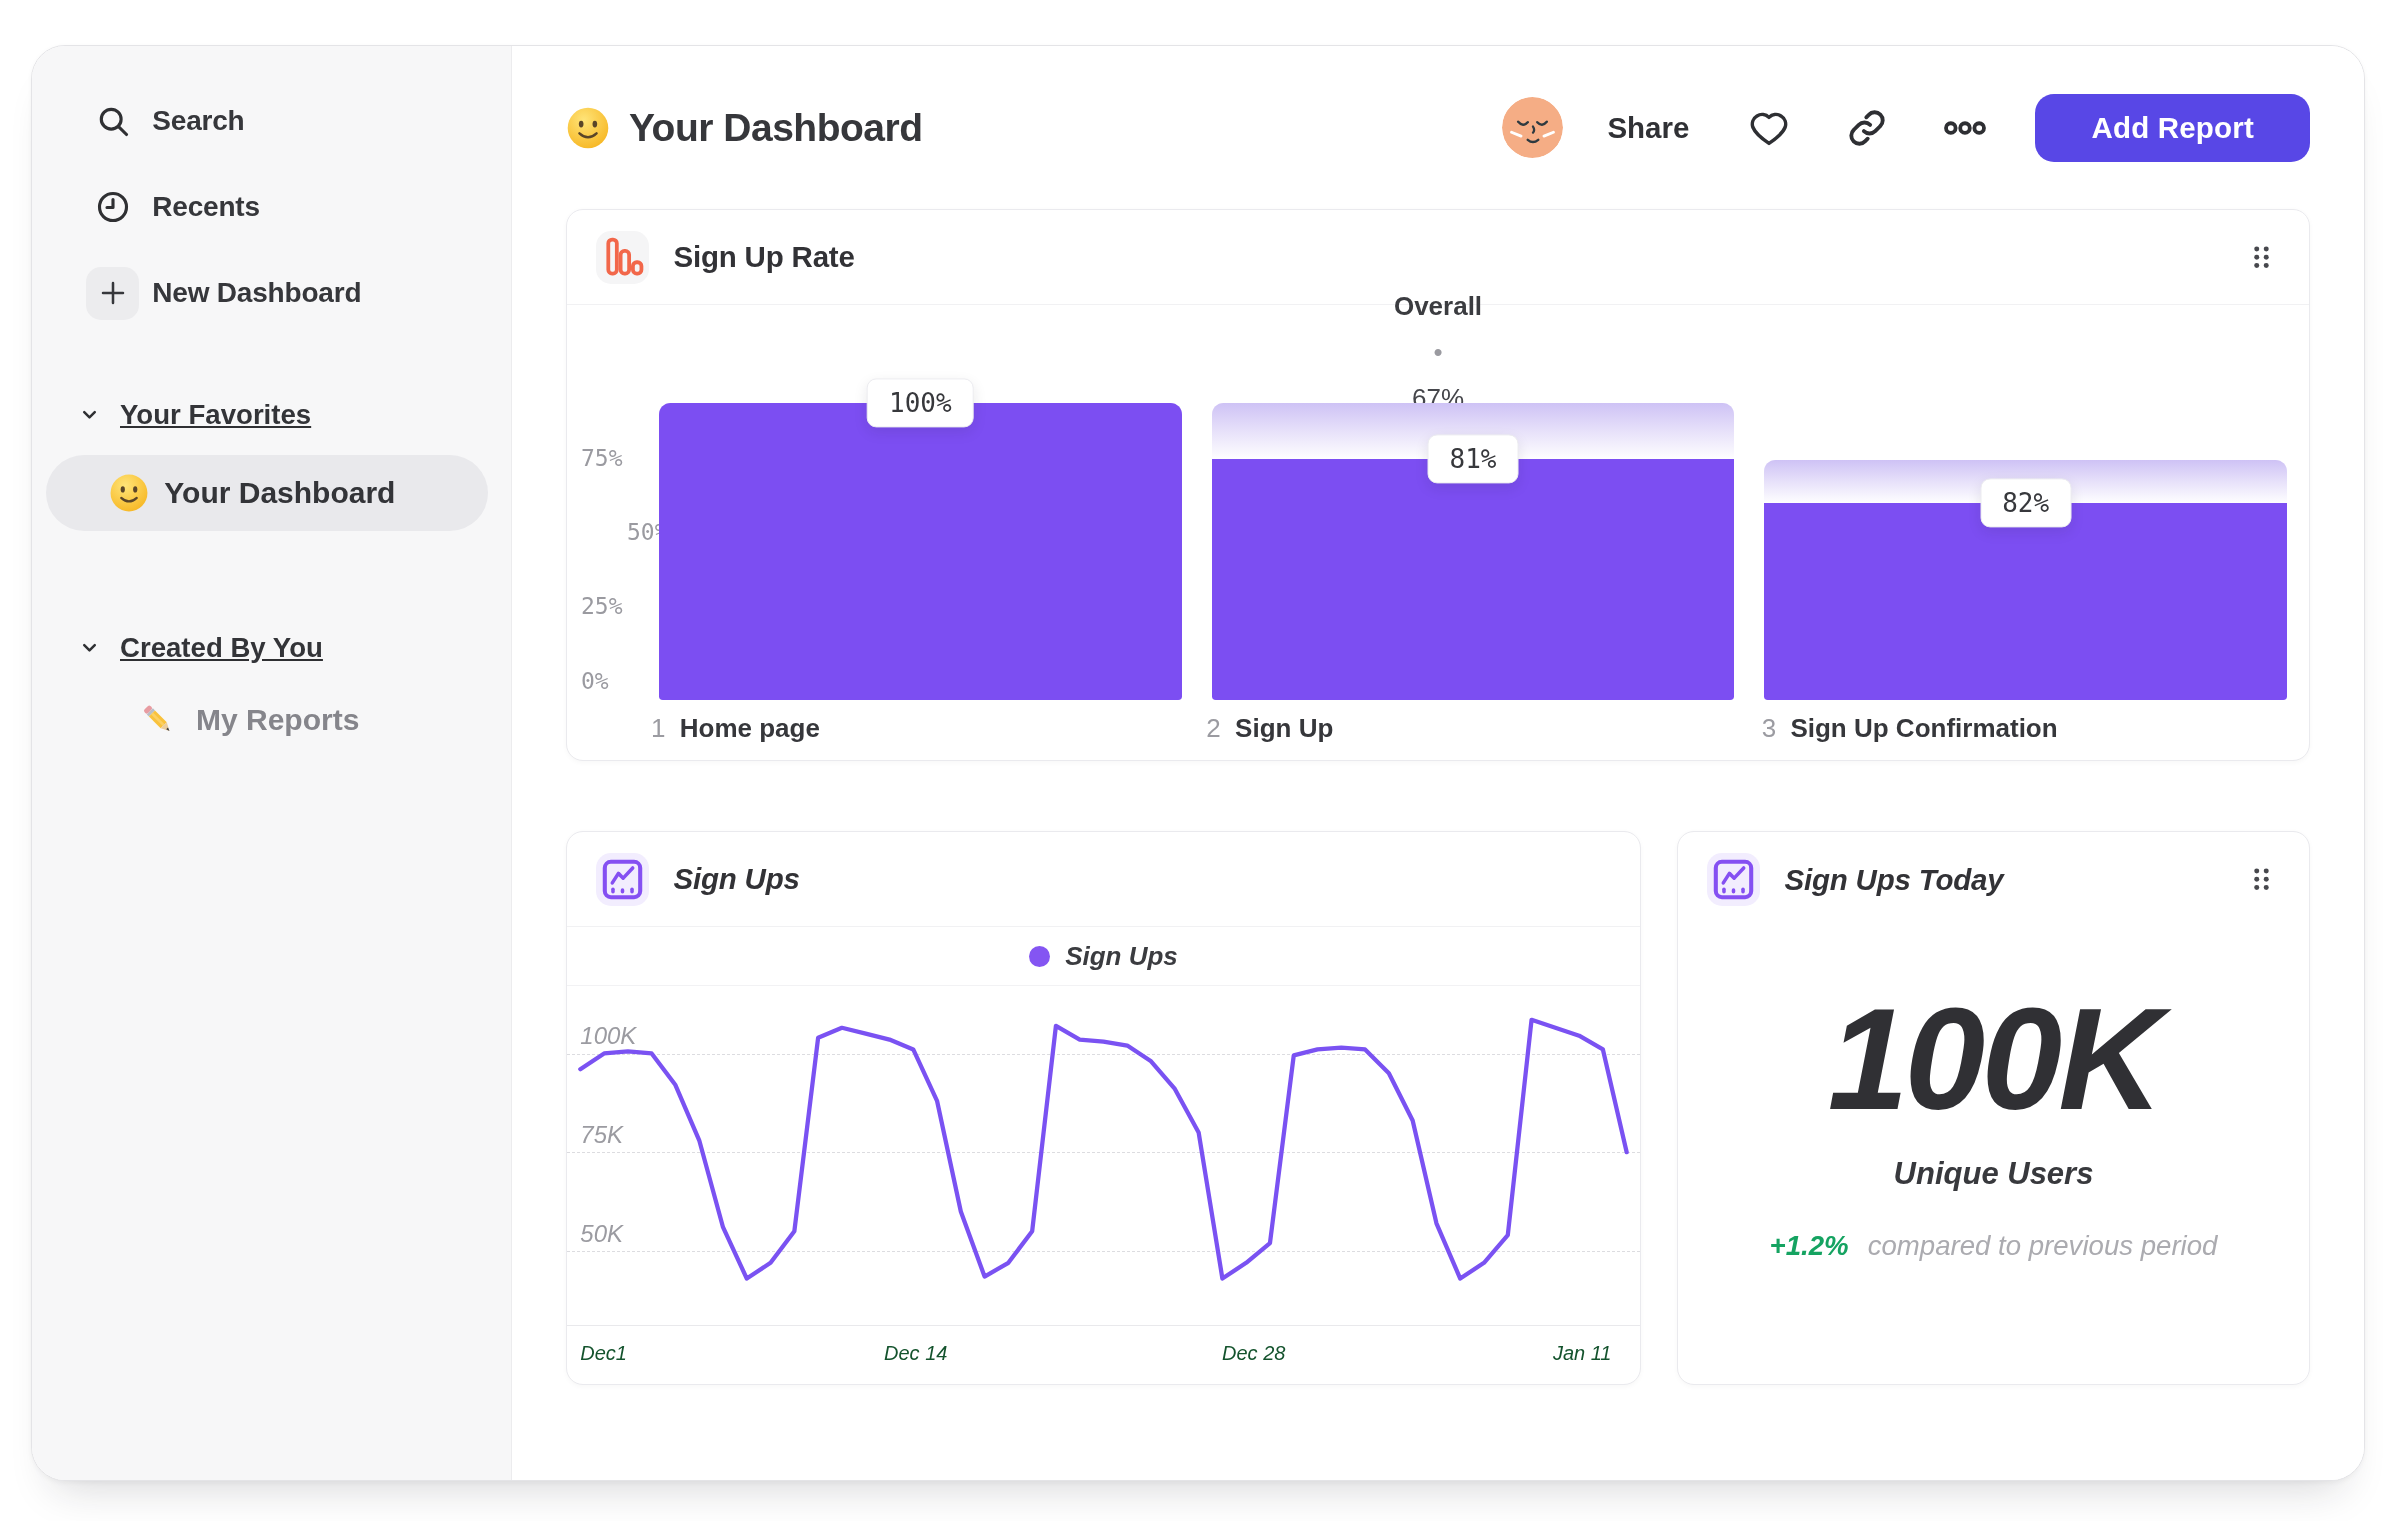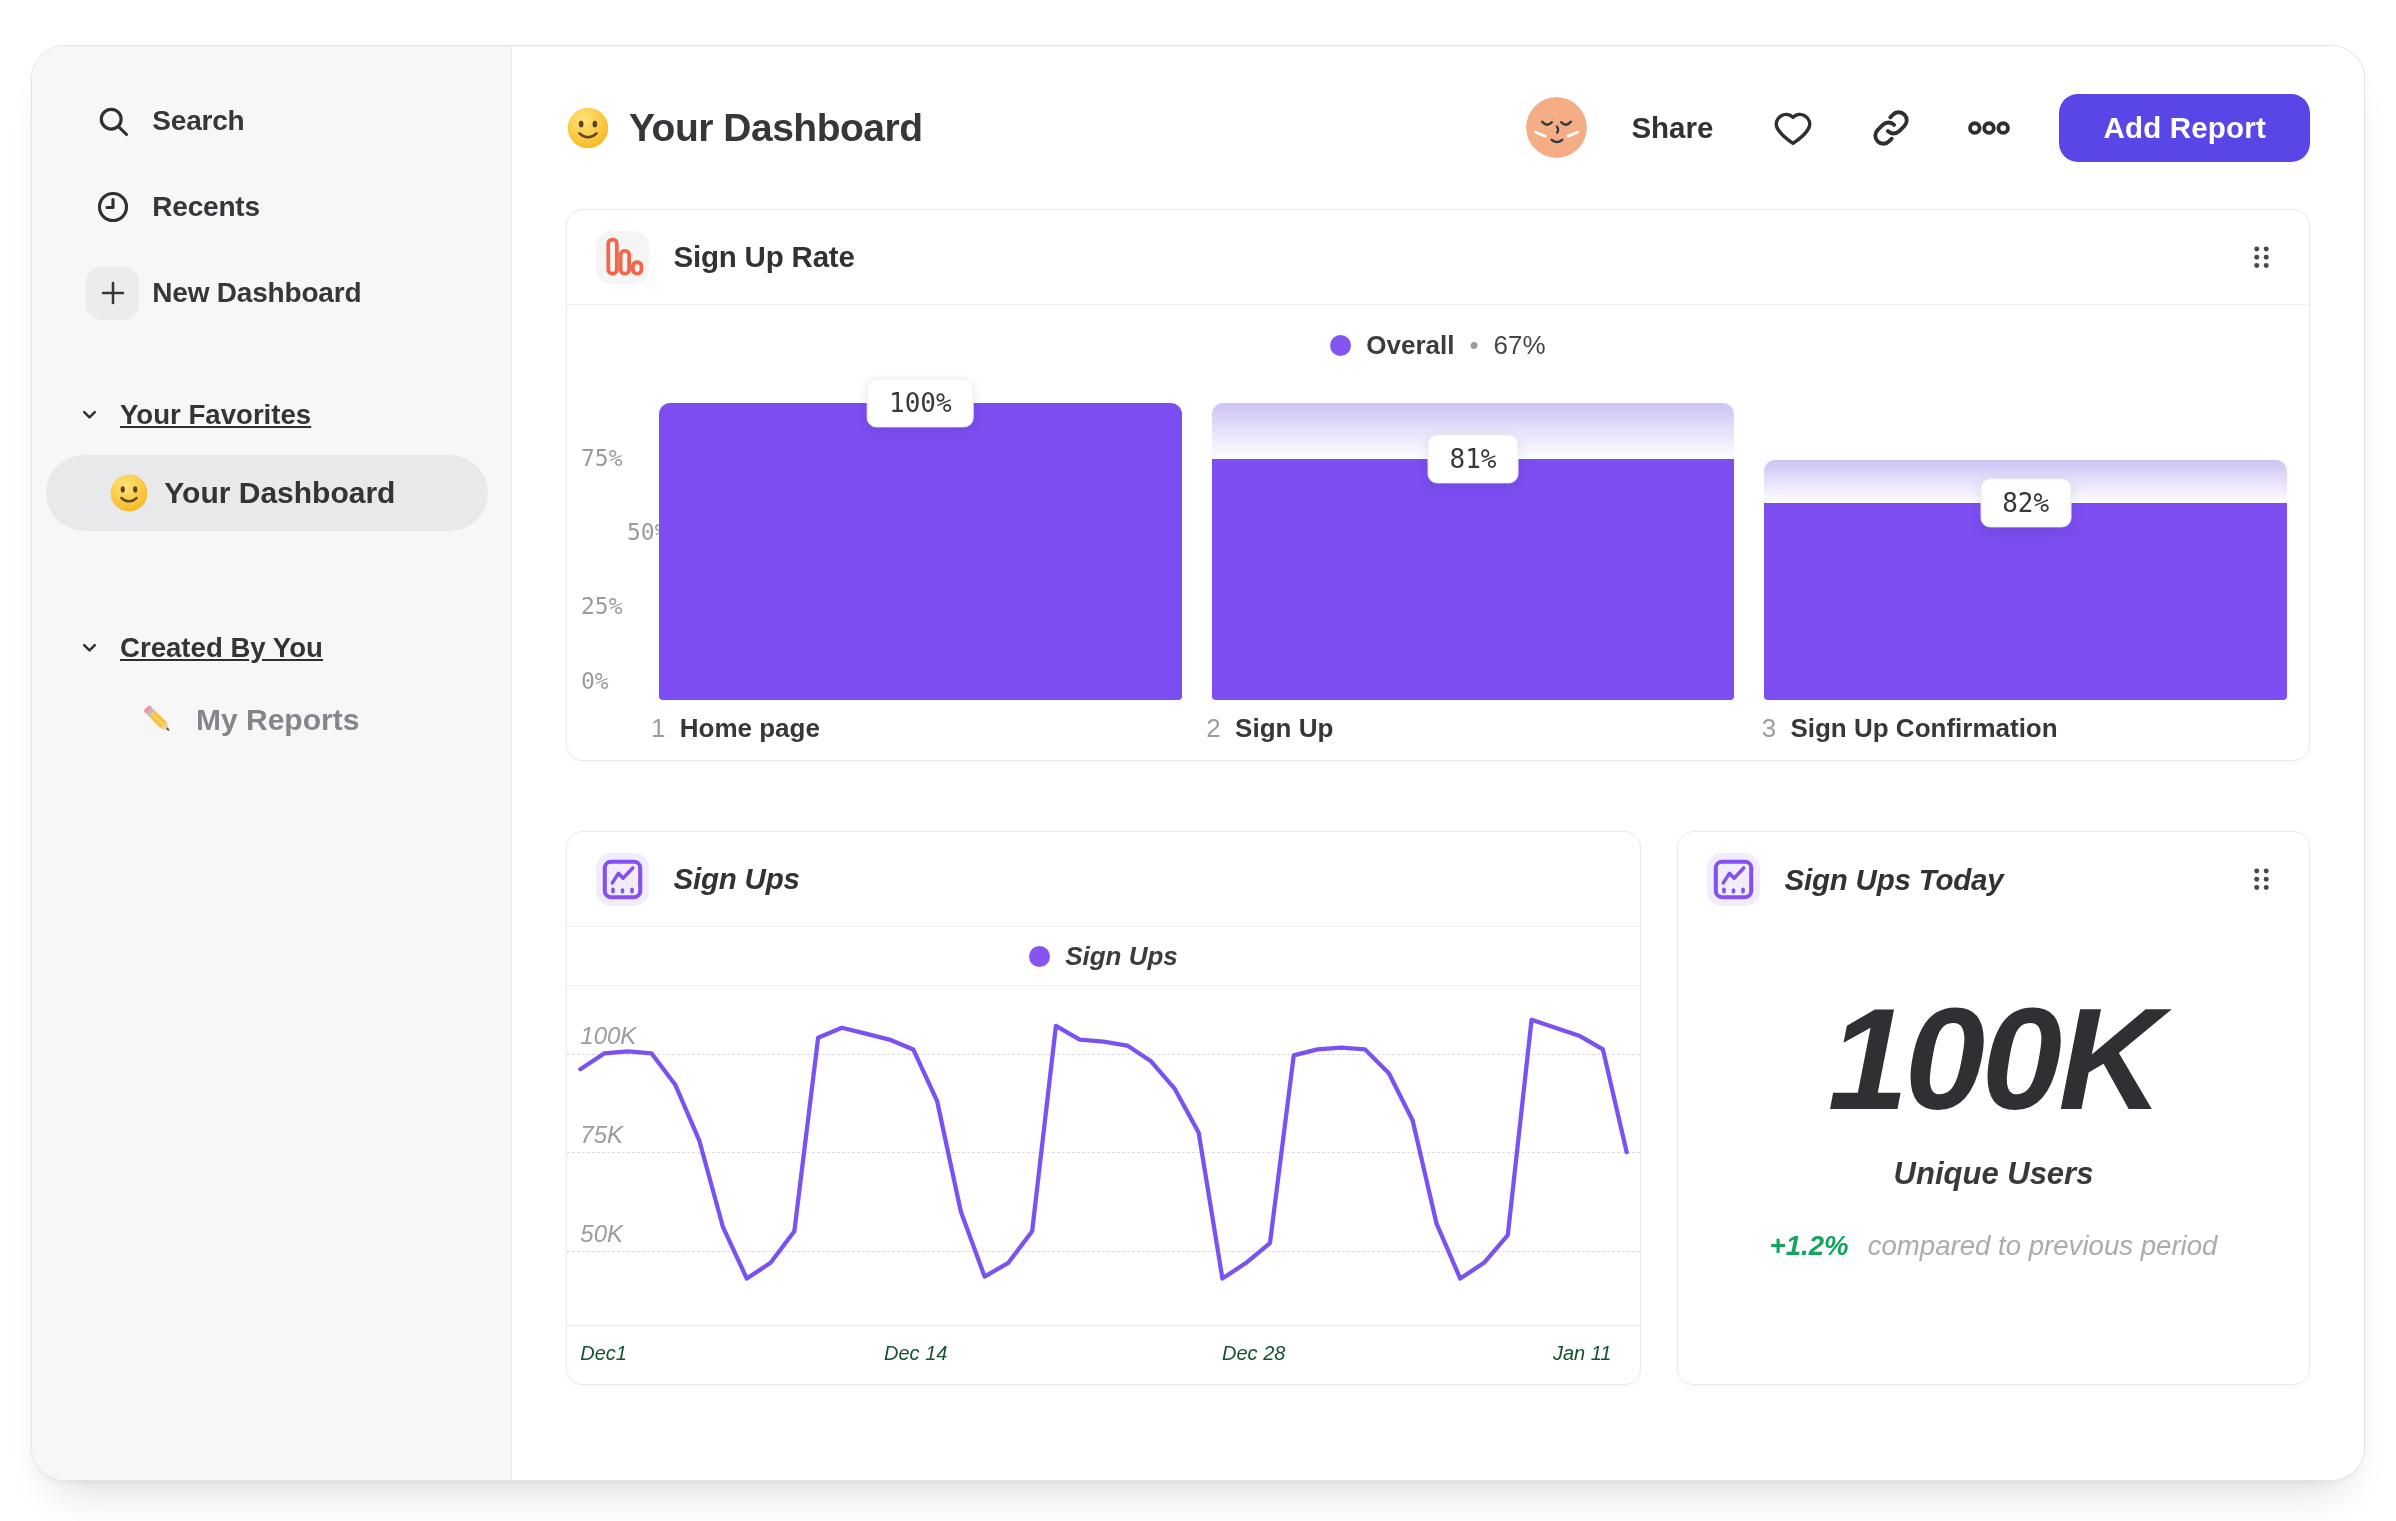--- a/index.html
+++ b/index.html
@@ -25,21 +25,21 @@
   
   .main { flex:1; display:flex; flex-direction:column; min-width:0; background:#fff; }
   .topbar { height:163px; display:flex; align-items:center; padding:0 54px; }
   .title-group { display:flex; align-items:center; gap:19px; }
   .page-title { font-size:39px; font-weight:700; letter-spacing:-0.5px; color:#36373b; }
   .top-actions { margin-left:auto; display:flex; align-items:center; }
   .avatar { width:61px; height:61px; border-radius:50%; overflow:hidden; cursor:pointer; flex-shrink:0; }
   .share-lbl { font-size:29.5px; font-weight:700; color:#303135; margin:0 55px 0 44px; cursor:pointer; }
   .icon-btn { width:49px; height:49px; display:flex; align-items:center; justify-content:center; cursor:pointer; color:#2e2f33; }
   .icon-btn + .icon-btn { margin-left:49px; }
-  .primary-btn { margin-left:46px; height:68px; padding:0 44px; background:#5847e6; color:#fff; border:none;
+  .primary-btn { margin-left:46px; height:68px; padding:0 56px; background:#5847e6; color:#fff; border:none;
                  border-radius:19px; font-size:29.5px; font-weight:700; font-family:"Liberation Sans",sans-serif;
                  letter-spacing:0.2px; cursor:pointer; }
 
   .content { padding:0 54px; }
   .card { background:#fff; border:1px solid #eaeaee; border-radius:17px; box-shadow:0 1.9px 4.8px rgba(20,20,30,.03); }
   .card-head { height:95px; display:flex; align-items:center; gap:25px; padding:0 28.5px; border-bottom:1px solid #f1f1f3; }
   .card-head.no-divider { border-bottom:none; }
   .icon-sq { width:53px; height:53px; border-radius:15px; display:flex; align-items:center; justify-content:center; flex-shrink:0; }
   .icon-sq.gray { background:#f5f5f6; }
   .icon-sq.lav { background:#f2edfe; }
@@ -48,21 +48,21 @@
 
   
   .legend { display:flex; align-items:center; justify-content:center; gap:15px; }
   .legend .dot { width:21px; height:21px; border-radius:50%; background:#8455f2; }
   .legend .l-name { font-size:26px; font-weight:700; color:#3b3c40; }
   .legend .l-sep { font-size:26px; color:#9a9aa0; }
   .legend .l-val { font-size:26px; font-weight:400; color:#45464b; }
 
   
   .card-funnel { width:1744px; height:552px; }
-  .card-funnel .legend { height:80px; }
+  .card-funnel .legend { height:80px;flex-direction:column; }
   .funnel-plot { position:relative; height:297px; margin:18px 22px 0 84px; }
   .f-ytick { position:absolute; left:-70px; width:67px; font-family:"DejaVu Sans Mono",monospace; font-size:23px;
              color:#9a9aa0; line-height:30px; }
   .cols { display:flex; gap:30px; height:100%;padding-left:8px; }
   .funnel-col { flex:1; position:relative; height:100%; }
   .bar-stack { position:absolute; left:0; right:0; bottom:0; border-radius:11.4px 11.4px 3.8px 3.8px; overflow:hidden;
                display:flex; flex-direction:column; cursor:pointer; }
   .bar-grad { background:linear-gradient(180deg,#cec2f5 0%, #e8e2fa 52%, #fefeff 100%); }
   .bar-solid { flex:1; background:#7c4ef2; }
   .pct-pill { position:absolute; left:50%; transform:translate(-50%,-50%); background:#fff; border:1px solid #ececf0;

